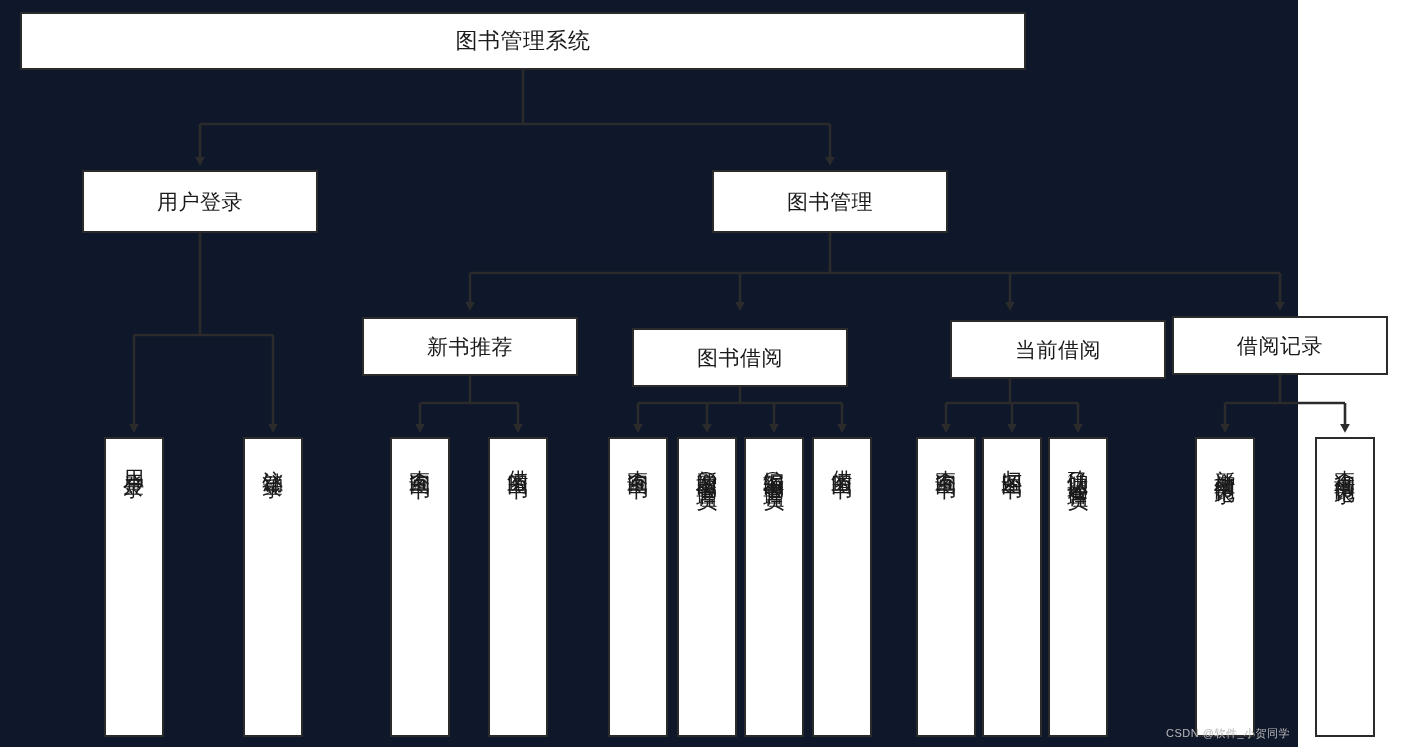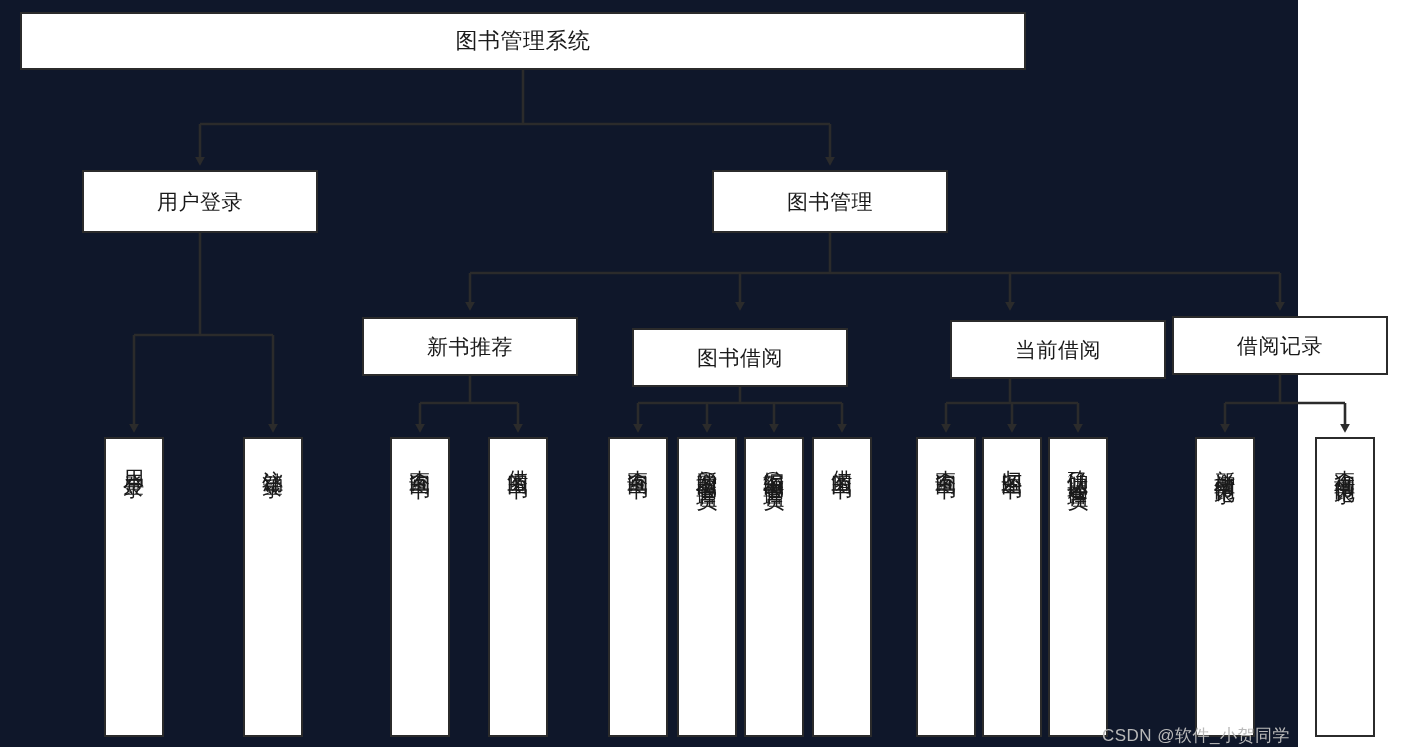--- a/index.html
+++ b/index.html
@@ -53,22 +53,22 @@
     writing-mode: vertical-rl;
     text-orientation: upright;
     font-size: 21px;
     line-height: 1.12;
     letter-spacing: 3px;
     white-space: nowrap;
   }
   #watermark {
     position: absolute;
     right: 8px;
-    bottom: 0;
-    font-size: 17px;
+    bottom: 6px;
+    font-size: 11px;
     color: #b9b9b9;
     z-index: 6;
     white-space: nowrap;
     letter-spacing: 0.5px;
   }
 </style>
 </head>
 <body>
 
 <div id="diagram-root">

